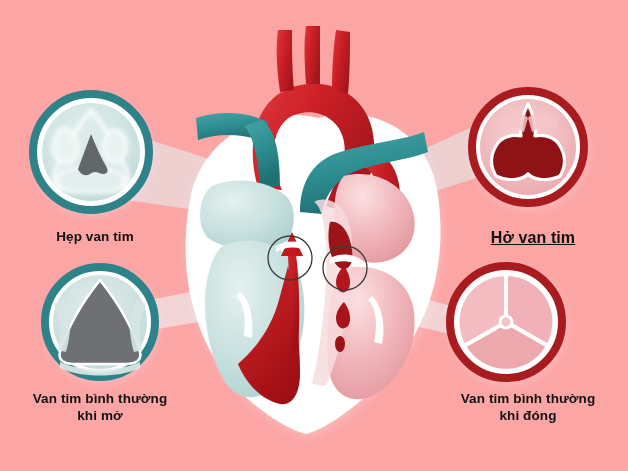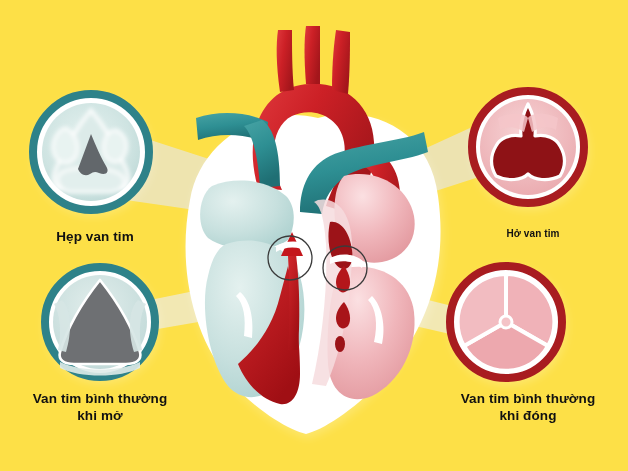--- a/index.html
+++ b/index.html
@@ -1,23 +1,23 @@
 <!DOCTYPE html>
 <html><head>
 <meta charset="utf-8">
 <style>
   html,body{margin:0;padding:0;background:#ffffff;}
   body{width:628px;height:471px;overflow:hidden;
        font-family:"Liberation Sans","DejaVu Sans",sans-serif;}
-  #stage{position:relative;width:628px;height:471px;background:#fde047;}
+  #stage{position:relative;width:628px;height:471px;background:#fca5a5;}
   #stage svg{position:absolute;left:0;top:0;}
   .lbl{position:absolute;text-align:center;font-weight:bold;color:#111111;
        line-height:1.28;letter-spacing:.1px;white-space:pre-line;}
   #lbl-stenosis{left:0px;  top:228px; width:190px; font-size:13.5px;}
-  #lbl-regurg  {left:438px;top:228px; width:190px; font-size:10px;}
+  #lbl-regurg  {left:438px;top:228px; width:190px; font-size:16px;text-decoration:underline;}
   #lbl-open    {left:0px;  top:390px; width:200px; font-size:13.5px;}
   #lbl-closed  {left:428px;top:390px; width:200px; font-size:13.5px;}
 </style>
 </head>
 <body>
 
 <div id="stage">
 
   <svg width="628" height="471" viewBox="0 0 628 471">
     <defs>

